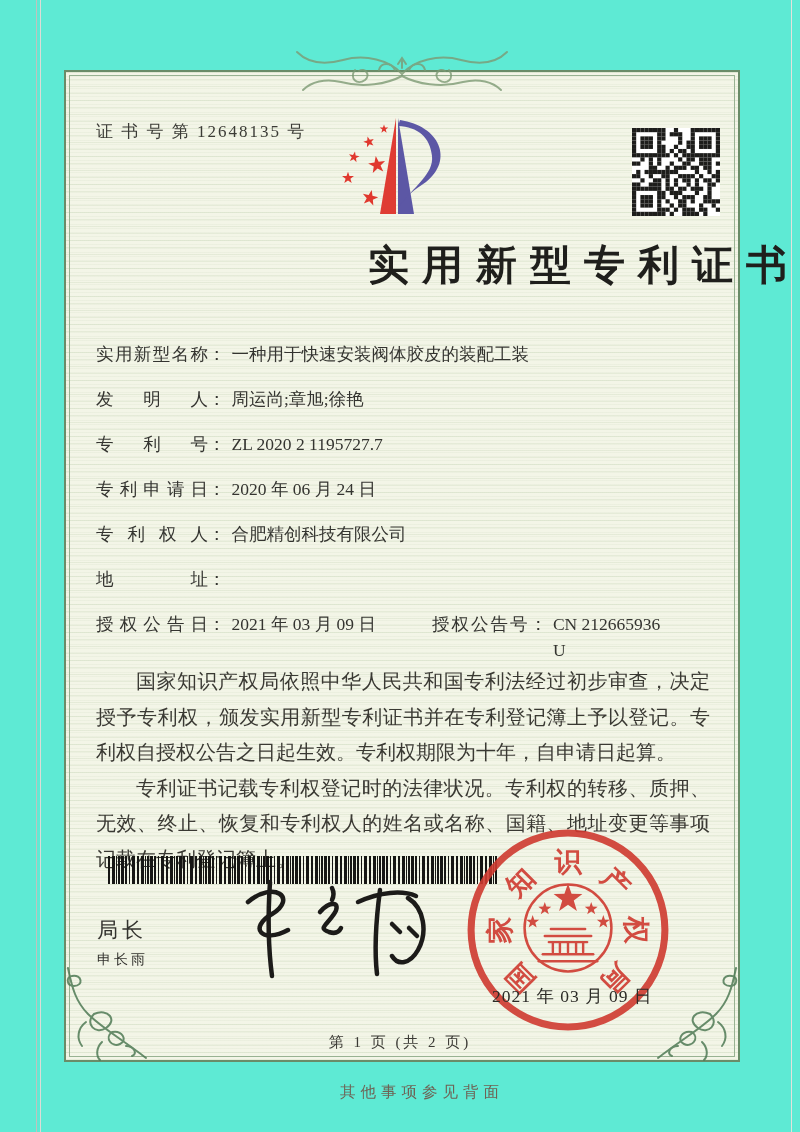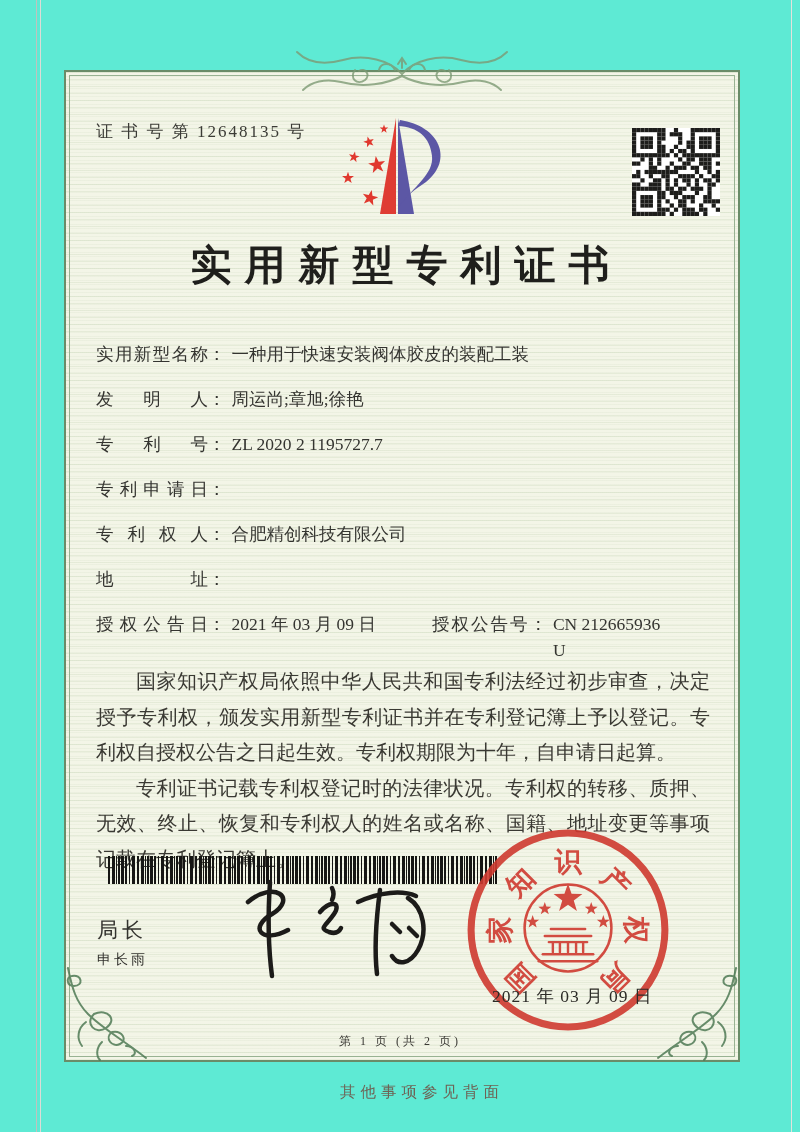--- a/index.html
+++ b/index.html
@@ -22,21 +22,21 @@
       #f3f5e7;
   }
   .frame-inner{position:absolute;inset:3px;border:1px solid #98b292;pointer-events:none;}
 
   .cert-no{position:absolute;left:96px;top:120px;font-size:17px;letter-spacing:2px;color:#3b3b36;}
 
   .logo{position:absolute;left:334px;top:110px;}
   .qr{position:absolute;left:632px;top:128px;background:#ffffff;}
 
   .title{
-    position:absolute;left:0;right:0;top:238px;margin:0;text-align:center;
+    position:absolute;left:0;right:0;top:238px;margin:0;text-align:right;
     font-size:41px;font-weight:600;letter-spacing:13px;text-indent:13px;color:#1f1f1c;
   }
 
   .fields{position:absolute;left:96px;top:341px;width:580px;font-size:17.5px;color:#343430;}
   .row{display:flex;align-items:flex-start;margin-bottom:19px;line-height:26px;font-family:Liberation Serif, serif;}
   .flabel{display:inline-block;width:112px;text-align:justify;text-align-last:justify;flex:0 0 112px;}
   .colon{flex:0 0 auto;margin-right:6px;}
   .fvalue{flex:1 1 auto;}
   .pair2{margin-left:56px;display:flex;}
   .pair2 .flabel{width:auto;flex:0 0 auto;letter-spacing:2px;text-align-last:auto;}
@@ -46,21 +46,21 @@
 
   .barcode{position:absolute;left:108px;top:856px;}
 
   .director-title{position:absolute;left:97px;top:916px;font-size:21px;letter-spacing:4px;color:#33322e;}
   .director-name{position:absolute;left:97px;top:951px;font-size:14px;letter-spacing:3px;color:#33322e;}
   .signature{position:absolute;left:212px;top:868px;}
 
   .seal{position:absolute;left:462px;top:824px;}
   .seal-date{position:absolute;left:492px;top:984px;font-size:17.5px;letter-spacing:1px;color:#2c2b27;}
 
-  .page-info{position:absolute;left:0;right:0;top:1033px;text-align:center;font-size:12px;letter-spacing:3px;color:#3b3a35;}
+  .page-info{position:absolute;left:0;right:0;top:1033px;text-align:center;font-size:15px;letter-spacing:3px;color:#3b3a35;}
   .back-note{position:absolute;left:0;right:0;top:1082px;text-align:center;font-size:15.5px;letter-spacing:5px;color:#6e6355;padding-left:44px;}
 
   .orn{position:absolute;pointer-events:none;}
 </style>
 </head>
 <body>
 
 <div class="page">
 
   <svg width="0" height="0" style="position:absolute" aria-hidden="true">
@@ -395,20 +395,21 @@
       <span class="fvalue">周运尚;章旭;徐艳</span>
     </div>
     <div class="row">
       <span class="flabel">专利号</span>
         <span class="colon">：</span>
       <span class="fvalue">ZL 2020 2 1195727.7</span>
     </div>
     <div class="row">
       <span class="flabel">专利申请日</span>
         <span class="colon">：</span>
+      <span class="fvalue">2020 年 06 月 24 日</span>
     </div>
     <div class="row">
       <span class="flabel">专利权人</span>
         <span class="colon">：</span>
       <span class="fvalue">合肥精创科技有限公司</span>
     </div>
     <div class="row">
       <span class="flabel">地址</span>
         <span class="colon">：</span>
     </div>

